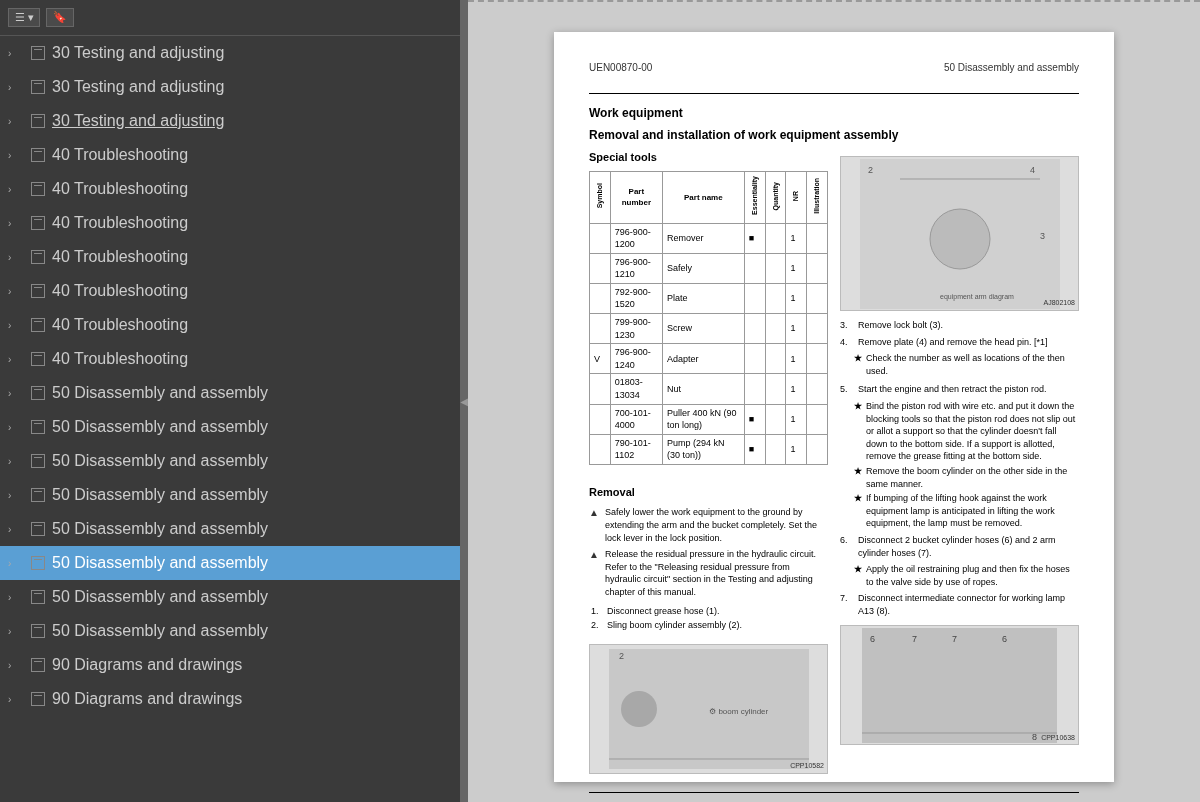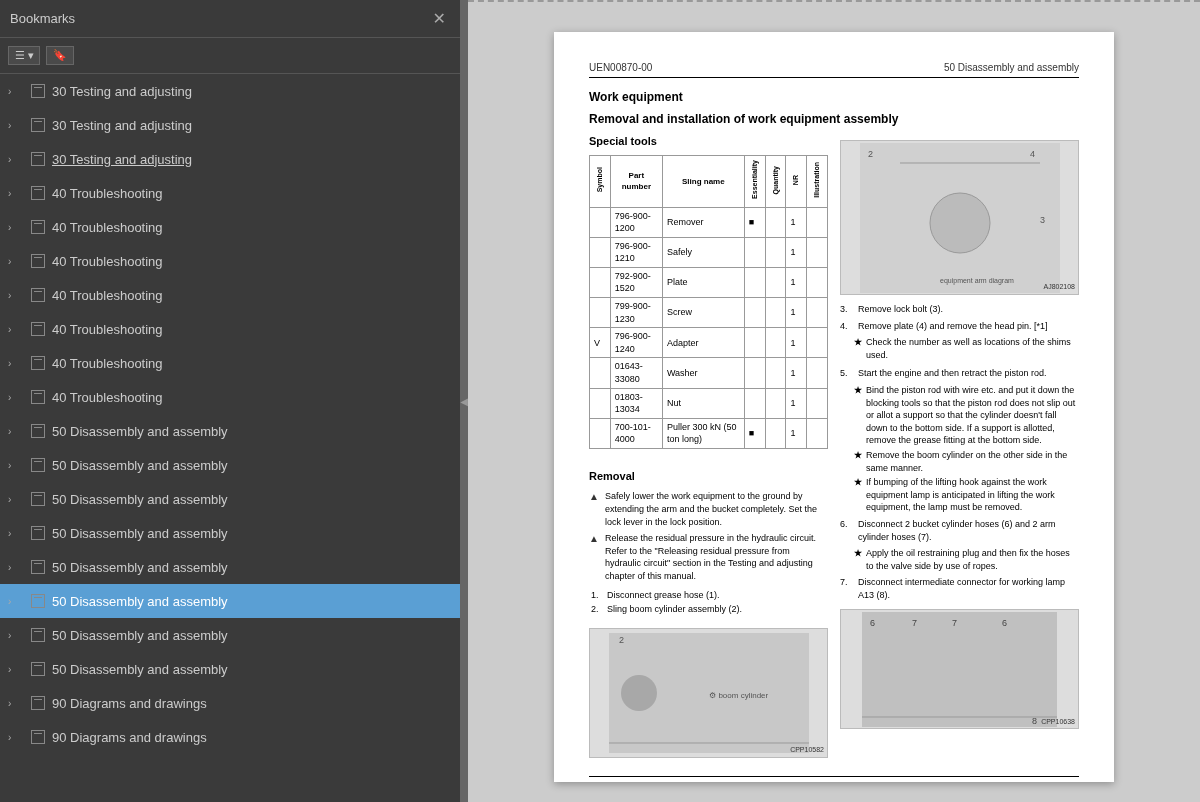--- a/index.html
+++ b/index.html
@@ -129,21 +129,21 @@
     .bm-flag::after {
       content: '';
       position: absolute;
       top: 2px;
       left: 2px;
       right: 2px;
       border-bottom: 1px solid #888;
     }
 
     .bm-label {
-      font-size: 13px;
+      font-size: 16px;
       color: #ccc;
       white-space: nowrap;
       overflow: hidden;
       text-overflow: ellipsis;
     }
 
     .bm-label.underlined {
       text-decoration: underline;
     }
 
@@ -177,21 +177,21 @@
       box-shadow: 0 2px 8px rgba(0,0,0,0.3);
       position: relative;
     }
 
     .doc-header {
       display: flex;
       justify-content: space-between;
       font-size: 10px;
       color: #333;
       border-bottom: 1px solid #000;
-      padding-bottom: 4px;
+      padding-bottom: 20px;
       margin-bottom: 12px;
     }
 
     .doc-title-main {
       font-size: 12px;
       font-weight: bold;
       margin-bottom: 8px;
     }
 
     .doc-subtitle {
@@ -342,24 +342,20 @@
 
     .dashed-border-top {
       border-top: 2px dashed #999;
       margin-bottom: 10px;
     }
   </style>
 </head>
 <body>
 
 <div class="left-panel">
-  <div class="panel-header">
-    <span class="panel-title">Bookmarks</span>
-    <button class="close-btn">✕</button>
-  </div>
   <div class="panel-toolbar">
     <button class="toolbar-btn">
       <span>☰</span>
       <span>▾</span>
     </button>
     <button class="toolbar-btn">
       <span>🔖</span>
     </button>
   </div>
   <div class="bookmark-list">
@@ -526,21 +522,21 @@
     <div class="doc-body-two-col">
 
       <div class="doc-col-left">
         <div class="doc-section-title">Special tools</div>
 
         <table class="special-tools-table">
           <thead>
             <tr>
               <th><span class="rotated-header">Symbol</span></th>
               <th>Part number</th>
-              <th>Sling name</th>
+              <th>Part name</th>
               <th><span class="rotated-header">Essentiality</span></th>
               <th><span class="rotated-header">Quantity</span></th>
               <th><span class="rotated-header">NR</span></th>
               <th><span class="rotated-header">Illustration</span></th>
             </tr>
           </thead>
           <tbody id="tools-tbody">
           <tr>
                 <td></td>
                 <td>796-900-1200</td>
@@ -581,40 +577,40 @@
                 <td>V</td>
                 <td>796-900-1240</td>
                 <td>Adapter</td>
                 <td></td>
                 <td></td>
                 <td>1</td>
                 <td></td>
               </tr>
               <tr>
                 <td></td>
-                <td>01643-33080</td>
-                <td>Washer</td>
+                <td>01803-13034</td>
+                <td>Nut</td>
                 <td></td>
                 <td></td>
                 <td>1</td>
                 <td></td>
               </tr>
               <tr>
                 <td></td>
-                <td>01803-13034</td>
-                <td>Nut</td>
-                <td></td>
+                <td>700-101-4000</td>
+                <td>Puller 400 kN (90 ton long)</td>
+                <td>■</td>
                 <td></td>
                 <td>1</td>
                 <td></td>
               </tr>
               <tr>
                 <td></td>
-                <td>700-101-4000</td>
-                <td>Puller 300 kN (50 ton long)</td>
+                <td>790-101-1102</td>
+                <td>Pump (294 kN (30 ton))</td>
                 <td>■</td>
                 <td></td>
                 <td>1</td>
                 <td></td>
               </tr>
             </tbody>
         </table>
 
         <div class="removal-section">
           <div class="doc-section-title">Removal</div>
@@ -670,21 +666,21 @@
         <div class="col-right-item">
           <span class="step-num">3.</span>
           <span>Remove lock bolt (3).</span>
         </div>
         <div class="col-right-item">
           <span class="step-num">4.</span>
           <span>Remove plate (4) and remove the head pin. [*1]</span>
         </div>
         <div class="sub-note">
           <span class="star">★</span>
-          <span>Check the number as well as locations of the shims used.</span>
+          <span>Check the number as well as locations of the then used.</span>
         </div>
 
         <div class="col-right-item" style="margin-top:6px;">
           <span class="step-num">5.</span>
           <span>Start the engine and then retract the piston rod.</span>
         </div>
         <div class="sub-note">
           <span class="star">★</span>
           <span>Bind the piston rod with wire etc. and put it down the blocking tools so that the piston rod does not slip out or allot a support so that the cylinder doesn't fall down to the bottom side. If a support is allotted, remove the grease fitting at the bottom side.</span>
         </div>

